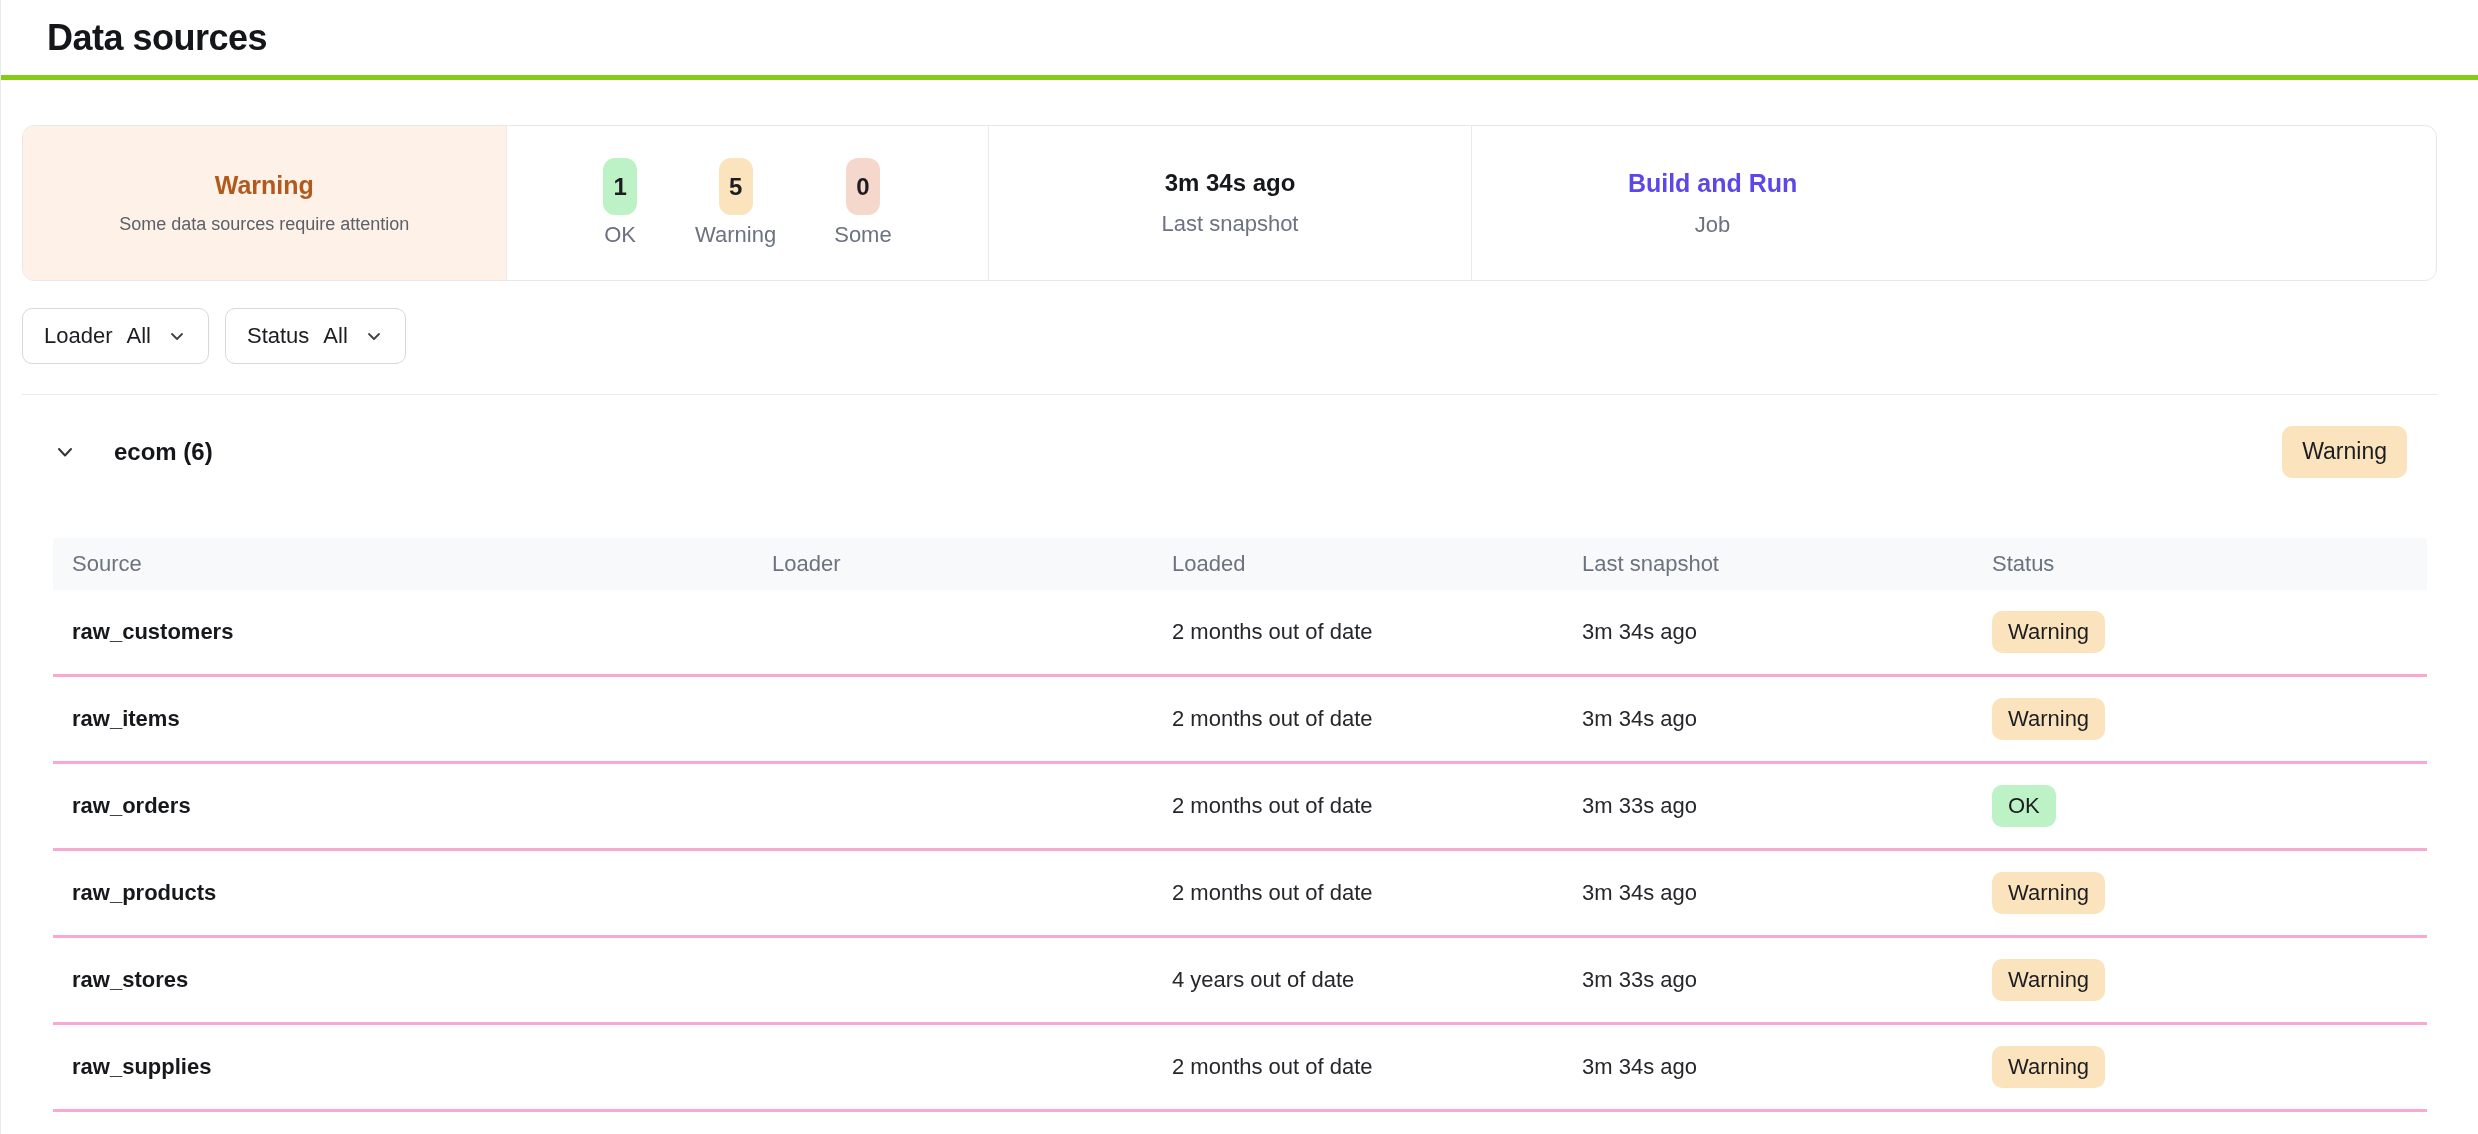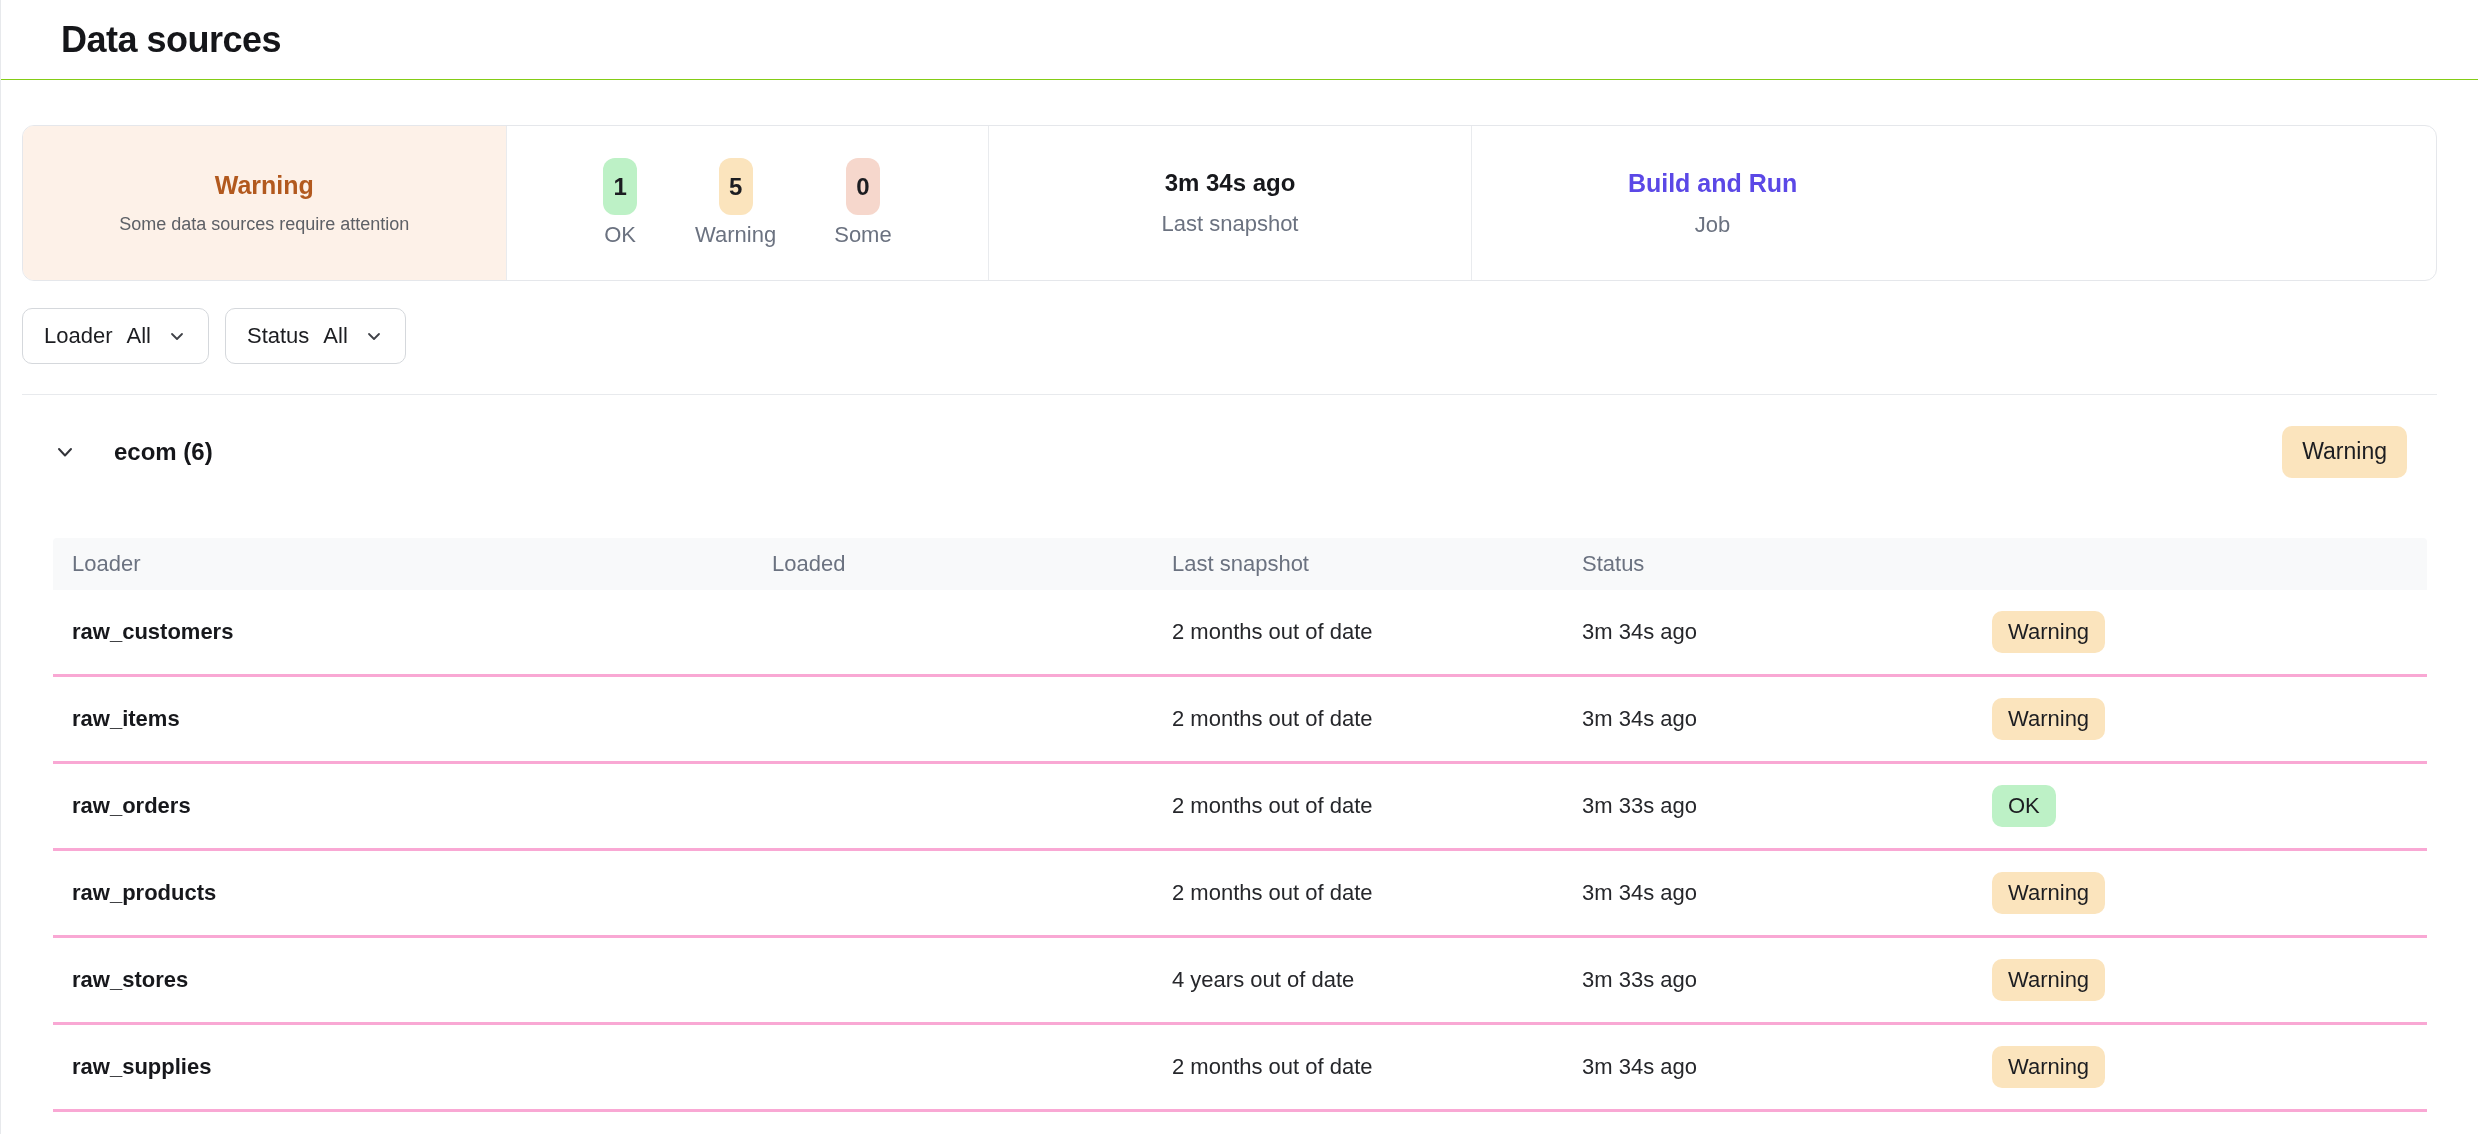--- a/index.html
+++ b/index.html
@@ -4,21 +4,21 @@
 <style>
   * { margin:0; padding:0; box-sizing:border-box; }
   html,body { width:2478px; height:1134px; }
   body {
     font-family:"Liberation Sans","DejaVu Sans",sans-serif;
     background:#ffffff; color:#17181c; overflow:hidden;
     border-left:1px solid #e7e9ec;
   }
   .page-header {
     height:80px; display:flex; align-items:center;
-    padding-left:60px; border-bottom:1px solid #84cc16;
+    padding-left:46px; border-bottom:5px solid #84cc16;
   }
   .page-title { font-size:36px; font-weight:700; letter-spacing:-0.5px; color:#15161a; }
   .content { padding:0 41px 0 21px; }
 
   
   .summary {
     margin-top:45px; height:156px;
     border:1px solid #e5e7eb; border-radius:12px;
     display:grid; grid-template-columns:repeat(5,1fr);
     overflow:hidden; background:#fff;
@@ -160,20 +160,21 @@
               <polyline points="7,10 13,16.5 19,10" fill="none" stroke="#33343a" stroke-width="2" stroke-linecap="round" stroke-linejoin="round"></polyline>
             </svg>
         </span>
         <h2 class="section-title">ecom (6)</h2>
       </div>
       <span class="group-badge bg-warning" id="group-badge">Warning</span>
     </div>
 
     <div class="table">
       <div class="trow thead">
+        <div class="th">Source</div>
         <div class="th">Loader</div>
         <div class="th">Loaded</div>
         <div class="th">Last snapshot</div>
         <div class="th">Status</div>
       </div>
       <div id="rows">
           <div class="trow tr">
             <div class="td td-source">raw_customers</div>
             <div class="td td-loader"></div>
             <div class="td td-loaded">2 months out of date</div>

